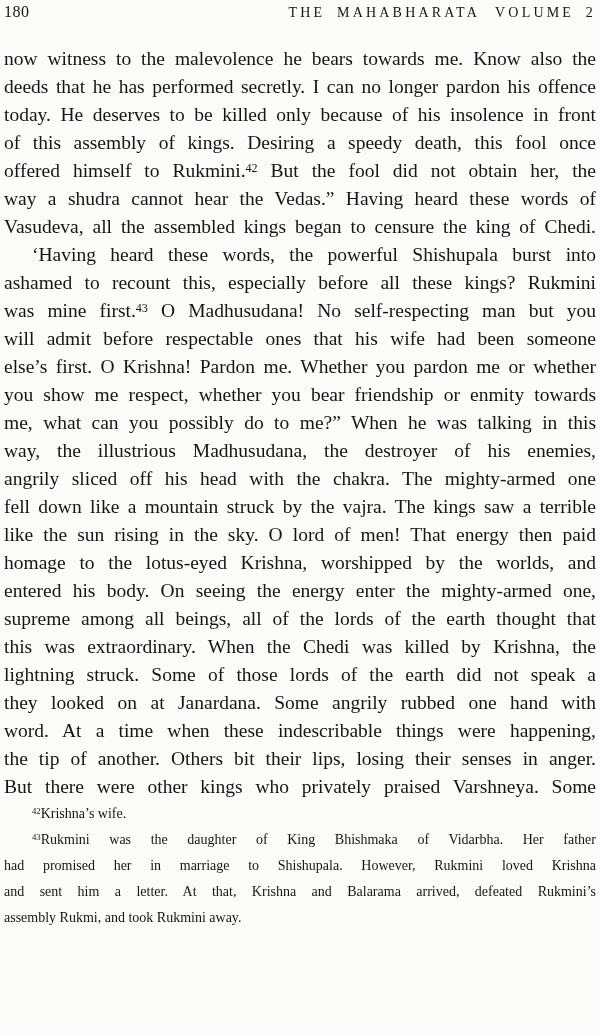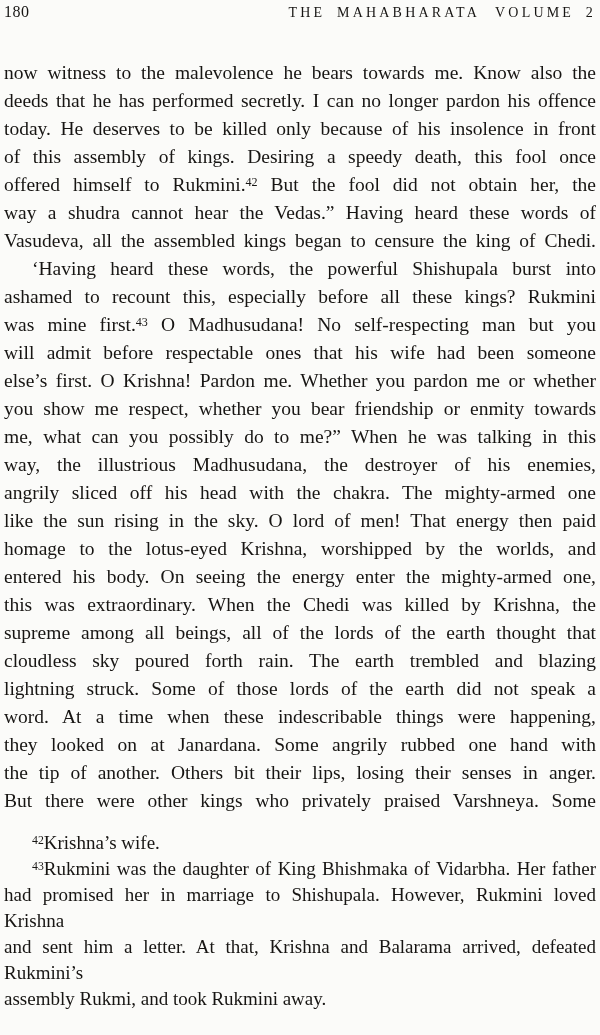--- a/index.html
+++ b/index.html
@@ -33,21 +33,21 @@
   .running-title {
     font-size: 14px;
     letter-spacing: 3.2px;
     word-spacing: 5px;
     white-space: nowrap;
   }
   .volume-label {
     margin-left: 15px;
   }
   .body-text {
-    margin-top: 37px;
+    margin-top: 23px;
     font-size: 19.5px;
     line-height: 28px;
     font-family: Liberation Serif, serif;
   }
   .line {
     text-align: justify;
     text-align-last: justify;
     text-justify: inter-word;
   }
   .line.flush {
@@ -58,22 +58,21 @@
     text-indent: 28px;
   }
   sup {
     font-size: 0.62em;
     line-height: 0;
     position: relative;
     top: -0.45em;
     vertical-align: baseline;
   }
   .footnotes {
-    margin-top: 15px;
-    font-size: 19px;
+    font-size: 14px;
     line-height: 26px;
   }
 </style>
 </head>
 <body>
 
 <div class="page">
 
   <div class="header">
     <span class="page-number">180</span>
@@ -95,29 +94,29 @@
       <div class="para">
         <div class="line indent">‘Having heard these words, the powerful Shishupala burst into</div>
         <div class="line">ashamed to recount this, especially before all these kings? Rukmini</div>
         <div class="line">was mine first.<sup>43</sup> O Madhusudana! No self-respecting man but you</div>
         <div class="line">will admit before respectable ones that his wife had been someone</div>
         <div class="line">else’s first. O Krishna! Pardon me. Whether you pardon me or whether</div>
         <div class="line">you show me respect, whether you bear friendship or enmity towards</div>
         <div class="line">me, what can you possibly do to me?” When he was talking in this</div>
         <div class="line">way, the illustrious Madhusudana, the destroyer of his enemies,</div>
         <div class="line">angrily sliced off his head with the chakra. The mighty-armed one</div>
+        <div class="line">fell down like a mountain struck by the vajra. The kings saw a terrible</div>
         <div class="line">like the sun rising in the sky. O lord of men! That energy then paid</div>
         <div class="line">homage to the lotus-eyed Krishna, worshipped by the worlds, and</div>
         <div class="line">entered his body. On seeing the energy enter the mighty-armed one,</div>
+        <div class="line">supreme among all beings, all of the lords of the earth thought that</div>
         <div class="line">this was extraordinary. When the Chedi was killed by Krishna, the</div>
-        <div class="line">supreme among all beings, all of the lords of the earth thought that</div>
-        <div class="line">cloudless sky poured forth rain. The earth trembled and blazing</div>
         <div class="line">lightning struck. Some of those lords of the earth did not speak a</div>
+        <div class="line">they looked on at Janardana. Some angrily rubbed one hand with</div>
         <div class="line">word. At a time when these indescribable things were happening,</div>
-        <div class="line">they looked on at Janardana. Some angrily rubbed one hand with</div>
         <div class="line">the tip of another. Others bit their lips, losing their senses in anger.</div>
         <div class="line">But there were other kings who privately praised Varshneya. Some</div>
       </div>
     </div>
 
   <div class="footnotes">
       <div class="para">
         <div class="line indent flush"><sup>42</sup>Krishna’s wife.</div>
       </div>
       <div class="para">

